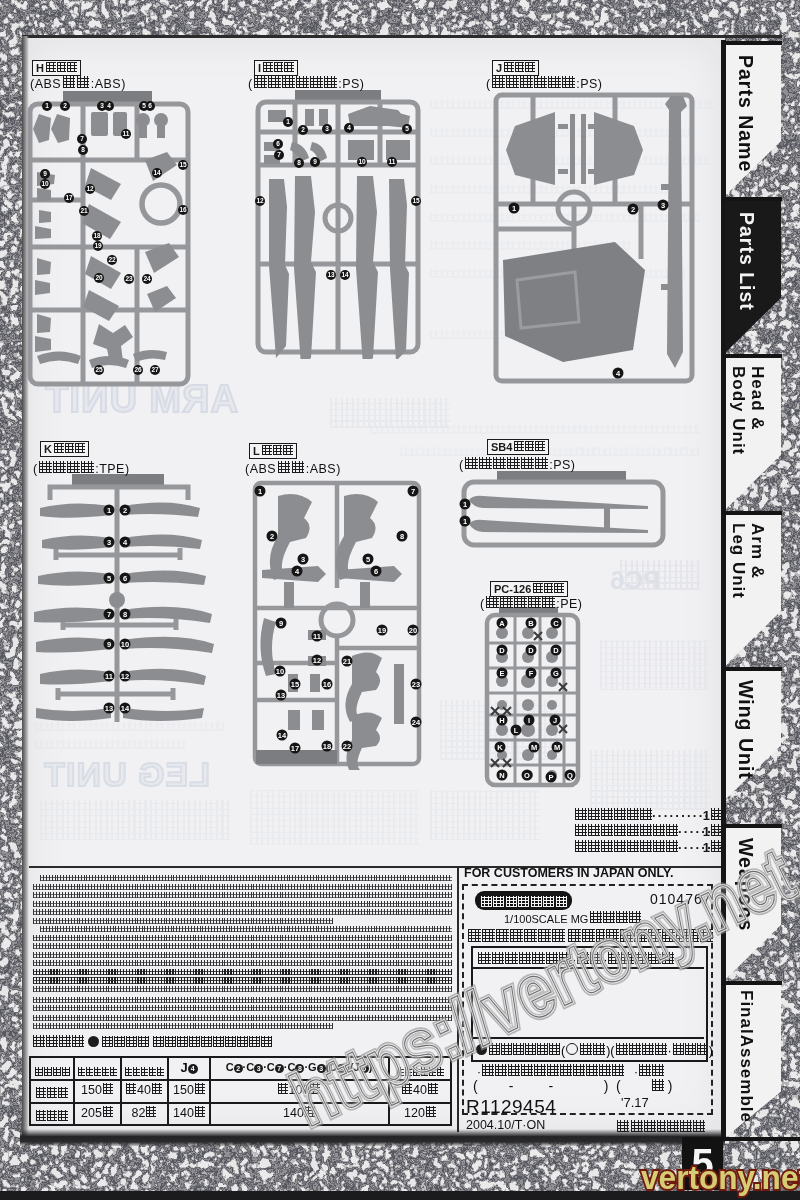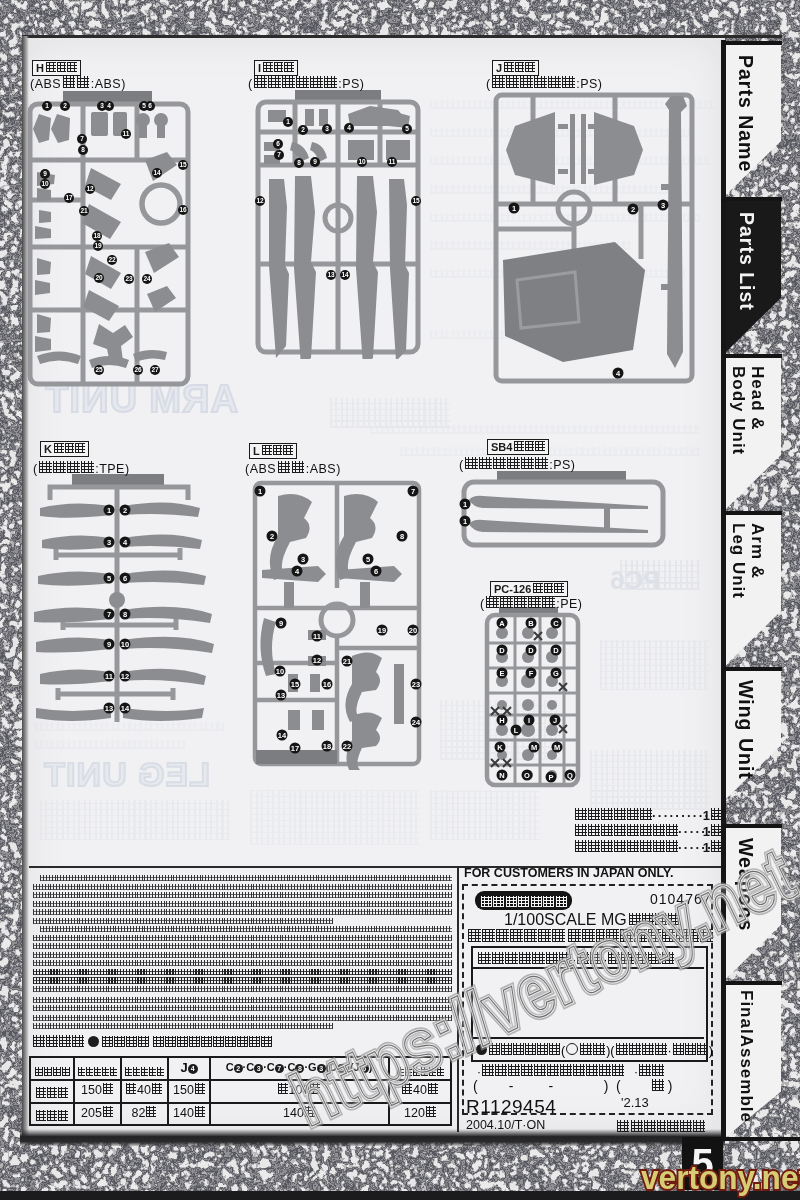--- a/index.html
+++ b/index.html
@@ -699,21 +699,21 @@
 </div>
 
 <div class="abs" style="left:464px;top:866px;font-size:12.5px;font-weight:bold;color:#111;">FOR CUSTOMERS IN JAPAN ONLY.</div>
 
 <div class="abs" style="left:462px;top:884px;width:247px;height:227px;border:2px dashed #222;"></div>
 
 <div class="abs" style="left:475px;top:891px;width:97px;height:17px;border-radius:9px;background:#141414;text-align:center;padding-top:2px;"><span class="kw" style="width:11px;height:11px;margin-right:1.5px;"></span><span class="kw" style="width:11px;height:11px;margin-right:1.5px;"></span><span class="kw" style="width:11px;height:11px;margin-right:1.5px;"></span><span class="kw" style="width:11px;height:11px;margin-right:1.5px;"></span><span class="kw" style="width:11px;height:11px;margin-right:1.5px;"></span><span class="kw" style="width:11px;height:11px;margin-right:1.5px;"></span><span class="kw" style="width:11px;height:11px;"></span></div>
 
 <div class="abs" style="left:650px;top:891px;font-size:14px;color:#111;letter-spacing:1px;">0104767</div>
 
-<div class="abs" style="left:504px;top:911px;font-size:16px;color:#111;">1/100SCALE MG<span class="k" style="width:12px;height:12px;margin-left:2px;margin-right:1px;"></span><span class="k" style="width:12px;height:12px;margin-right:1px;"></span><span class="k" style="width:12px;height:12px;margin-right:1px;"></span><span class="k" style="width:12px;height:12px;"></span></div>
+<div class="abs" style="left:504px;top:911px;font-size:11px;color:#111;">1/100SCALE MG<span class="k" style="width:12px;height:12px;margin-left:2px;margin-right:1px;"></span><span class="k" style="width:12px;height:12px;margin-right:1px;"></span><span class="k" style="width:12px;height:12px;margin-right:1px;"></span><span class="k" style="width:12px;height:12px;"></span></div>
 
 <div class="abs" style="left:468px;top:928px;height:14px;">
 <span class="k" style="width:13px;height:13px;margin-right:1px;"></span><span class="k" style="width:13px;height:13px;margin-right:1px;"></span><span class="k" style="width:13px;height:13px;margin-right:1px;"></span><span class="k" style="width:13px;height:13px;margin-right:1px;"></span><span class="k" style="width:13px;height:13px;margin-right:1px;"></span><span class="k" style="width:13px;height:13px;margin-right:1px;"></span><span class="k" style="width:13px;height:13px;margin-right:3px;"></span><span class="k" style="width:13px;height:13px;margin-right:1px;"></span><span class="k" style="width:13px;height:13px;margin-right:1px;"></span><span class="k" style="width:9px;height:13px;margin-right:1px;"></span><span class="k" style="width:13px;height:13px;margin-right:1px;"></span><span class="k" style="width:13px;height:13px;margin-right:1px;"></span><span class="k" style="width:13px;height:13px;margin-right:1px;"></span><span class="k" style="width:13px;height:13px;margin-right:1px;"></span><span class="k" style="width:13px;height:13px;margin-right:1px;"></span><span class="k" style="width:13px;height:13px;margin-right:1px;"></span><span class="k" style="width:9px;height:13px;margin-right:1px;"></span><span class="k" style="width:13px;height:13px;"></span>
 </div>
 
 <div class="abs" style="left:471px;top:946px;width:233px;height:112px;border:2px solid #1a1a1a;"></div>
 
 <div class="abs" style="left:478px;top:950px;height:14px;">
 <span class="k" style="width:12.5px;height:12.5px;margin-right:1px;"></span><span class="k" style="width:12.5px;height:12.5px;margin-right:1px;"></span><span class="k" style="width:12.5px;height:12.5px;margin-right:1px;"></span><span class="k" style="width:12.5px;height:12.5px;margin-right:1px;"></span><span class="k" style="width:12.5px;height:12.5px;margin-right:1px;"></span><span class="k" style="width:12.5px;height:12.5px;margin-right:1px;"></span><span class="k" style="width:12.5px;height:12.5px;margin-right:1px;"></span><span style="font-size:12px;">·</span><span class="k" style="width:12.5px;height:12.5px;margin-right:1px;"></span><span class="k" style="width:12.5px;height:12.5px;margin-right:1px;"></span><span style="font-size:12px;">·</span><span class="k" style="width:12.5px;height:12.5px;margin-right:1px;"></span><span class="k" style="width:12.5px;height:12.5px;margin-right:1px;"></span><span class="k" style="width:12.5px;height:12.5px;margin-right:1px;"></span><span class="k" style="width:12.5px;height:12.5px;margin-right:1px;"></span><span class="k" style="width:12.5px;height:12.5px;"></span>
 </div>
@@ -726,21 +726,21 @@
 <span style="display:inline-block;width:11px;height:11px;border-radius:50%;background:#1c1c1c;margin-right:2px;"></span><span class="k" style="width:11px;height:12px;margin-right:1px;"></span><span class="k" style="width:11px;height:12px;margin-right:1px;"></span><span class="k" style="width:11px;height:12px;margin-right:1px;"></span><span class="k" style="width:11px;height:12px;margin-right:1px;"></span><span class="k" style="width:11px;height:12px;margin-right:1px;"></span><span class="k" style="width:11px;height:12px;margin-right:1px;"></span><span style="font-size:12.5px;">(</span><span style="display:inline-block;width:10px;height:10px;border-radius:50%;border:1.5px solid #1c1c1c;margin:0 1px;"></span><span class="k" style="width:12px;height:12px;margin:0 1px;"></span><span class="k" style="width:12px;height:12px;margin-right:1px;"></span><span style="font-size:12.5px;">)(</span><span class="k" style="width:12px;height:12px;margin:0 1px;"></span><span class="k" style="width:12px;height:12px;margin-right:1px;"></span><span class="k" style="width:12px;height:12px;margin-right:1px;"></span><span class="k" style="width:12px;height:12px;margin-right:1px;"></span><span style="font-size:12.5px;">·</span><span class="k" style="width:11px;height:12px;margin:0 1px;"></span><span class="k" style="width:11px;height:12px;margin-right:1px;"></span><span class="k" style="width:11px;height:12px;margin-right:1px;"></span><span style="font-size:12.5px;">)</span>
 </div>
 
 <div class="abs" style="left:477px;top:1062px;height:14px;">
 <span style="font-size:12px;">·</span><span class="k" style="width:12px;height:12px;margin:0 1px;"></span><span class="k" style="width:12px;height:12px;margin-right:1px;"></span><span class="k" style="width:12px;height:12px;margin-right:1px;"></span><span class="k" style="width:12px;height:12px;margin-right:1px;"></span><span class="k" style="width:12px;height:12px;margin-right:1px;"></span><span class="k" style="width:12px;height:12px;margin-right:1px;"></span><span class="k" style="width:12px;height:12px;margin-right:1px;"></span><span class="k" style="width:12px;height:12px;margin-right:1px;"></span><span class="k" style="width:12px;height:12px;margin-right:1px;"></span><span class="k" style="width:12px;height:12px;margin-right:1px;"></span><span class="k" style="width:12px;height:12px;margin-right:10px;"></span><span style="font-size:12px;">·</span><span class="k" style="width:12px;height:12px;margin:0 1px;"></span><span class="k" style="width:12px;height:12px;"></span>
 </div>
 
 <div class="abs" style="left:473px;top:1078px;font-size:14px;color:#111;">(&nbsp;&nbsp;&nbsp;&nbsp;&nbsp;&nbsp;&nbsp;&nbsp;-&nbsp;&nbsp;&nbsp;&nbsp;&nbsp;&nbsp;&nbsp;&nbsp;&nbsp;-&nbsp;&nbsp;&nbsp;&nbsp;&nbsp;&nbsp;&nbsp;&nbsp;&nbsp;&nbsp;&nbsp;&nbsp;&nbsp;)&nbsp;&nbsp;(&nbsp;&nbsp;&nbsp;&nbsp;&nbsp;&nbsp;&nbsp;&nbsp;<span class="k" style="width:12px;height:12px;"></span>&nbsp;)</div>
 
 <div class="abs" style="left:466px;top:1096px;font-size:19px;color:#111;letter-spacing:0.5px;">R1129454</div>
-<div class="abs" style="left:621px;top:1095px;font-size:13px;color:#111;">'2.13</div>
+<div class="abs" style="left:621px;top:1095px;font-size:13px;color:#111;">'7.17</div>
 
 <div class="abs" style="left:466px;top:1118px;font-size:12.5px;color:#111;">2004.10/T·ON</div>
 <div class="abs" style="left:617px;top:1118px;height:14px;"><span class="k" style="width:12px;height:12px;margin-right:2px;"></span><span class="k" style="width:12px;height:12px;margin-right:1px;"></span><span class="k" style="width:12px;height:12px;margin-right:1px;"></span><span class="k" style="width:9px;height:12px;margin-right:1px;"></span><span class="k" style="width:12px;height:12px;margin-right:1px;"></span><span class="k" style="width:12px;height:12px;margin-right:1px;"></span><span class="k" style="width:12px;height:12px;"></span></div>
 </div>
 
 <div class="abs" style="left:20px;top:1129px;width:705px;height:17px;background:linear-gradient(180deg,rgba(40,40,40,0) 0%,#232325 45%,#2a2a2c 75%,rgba(60,60,60,0.2));"></div>
 
 <div class="abs" style="left:0;top:1191px;width:800px;height:9px;background:#1b1b1d;"></div>
 
 <div id="tabs">

